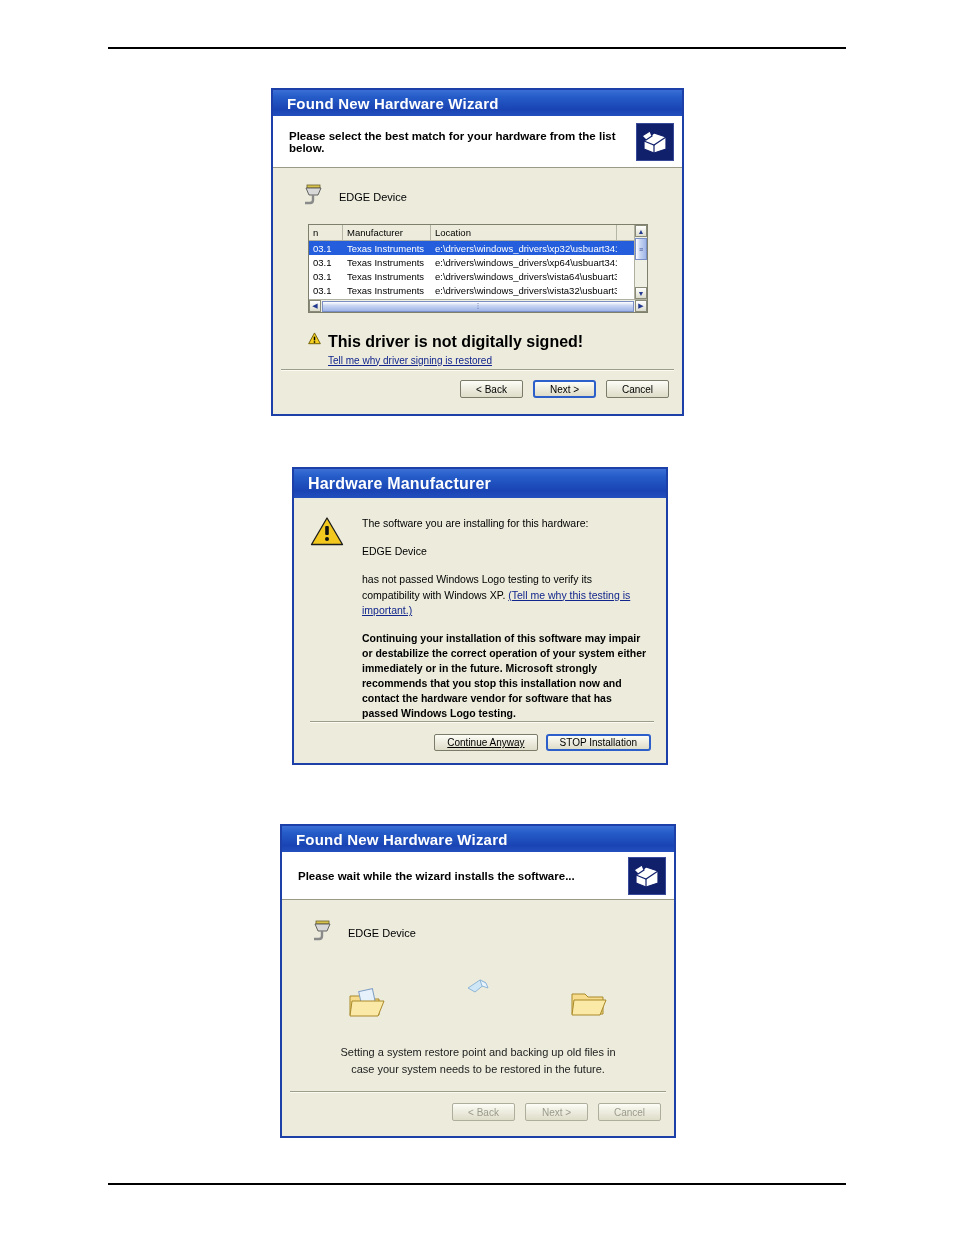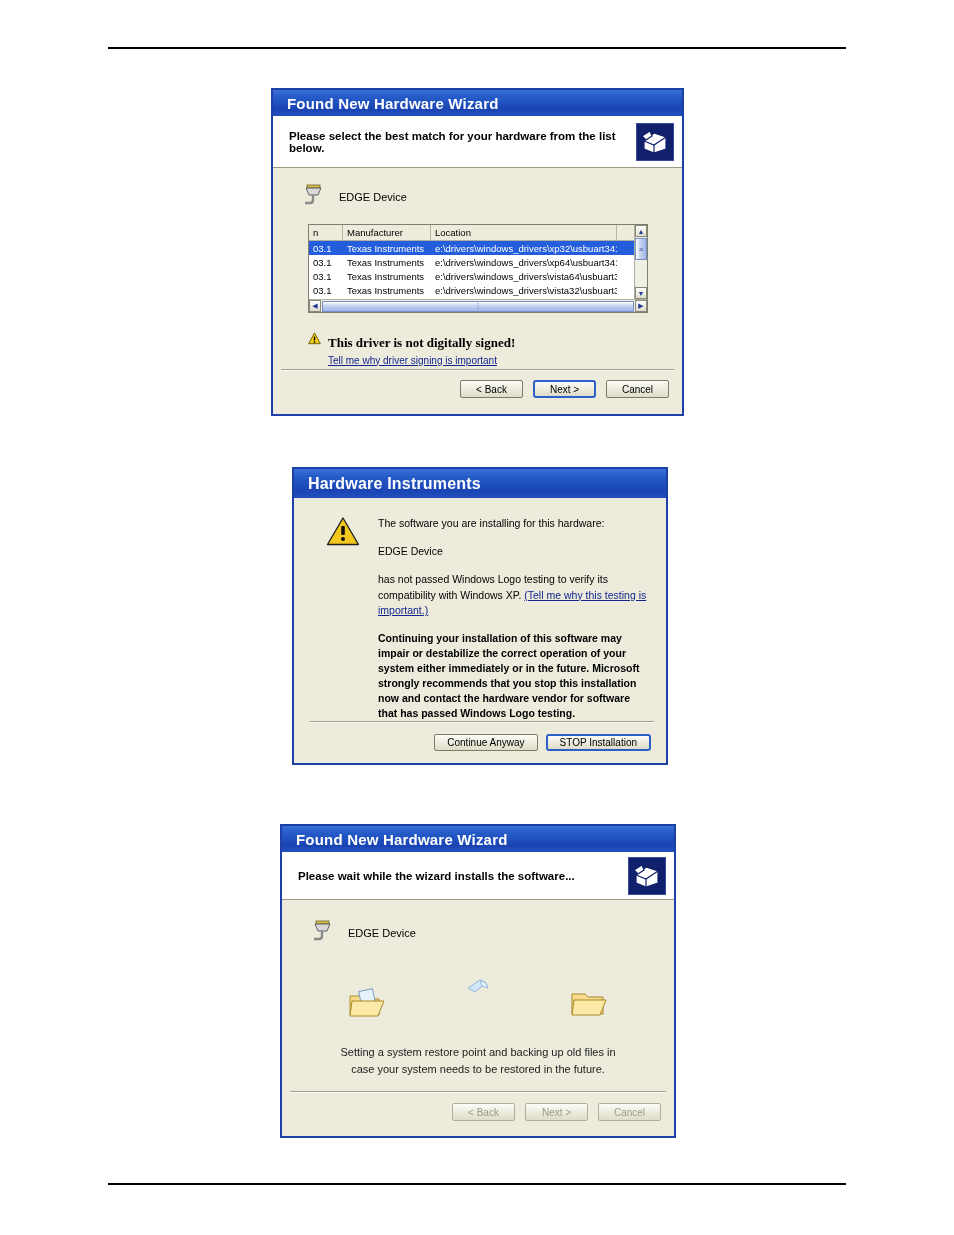--- a/index.html
+++ b/index.html
@@ -208,24 +208,23 @@
   }
 
   
   .sign-warn {
     position: absolute;
     display: flex;
     gap: 7px;
   }
   .sign-warn-text { line-height: 1.35; }
   .sign-warn-title {
-    font-size: 13px;
+    font-size: 16px;
     font-weight: bold;
     color: #000;
-    font-family: Liberation Serif, serif;
   }
   .sign-warn-link {
     font-size: 10px;
     color: #12258c;
     text-decoration: underline;
     display: block;
     margin-top: 1px;
   }
 
   
@@ -265,21 +264,21 @@
   .hr-sep::after {
     content: "";
     display: block;
     position: relative;
     top: 1px;
     height: 1px;
     background: #fbfbf2;
   }
 
   
-  .hi-body { padding: 18px 16px 11px 16px; display: flex; gap: 18px; margin-left: 16px; }
+  .hi-body { padding: 18px 16px 11px 16px; display: flex; gap: 18px; }
   .hi-text { font-size: 10.5px; color: #000; line-height: 1.45; }
   .hi-text p { margin: 0 0 13px 0; }
   .hi-text p.bold { font-weight: bold; line-height: 1.42; margin-bottom: 0; }
   .hi-link { color: #12258c; text-decoration: underline; }
 
   
   .copy-anim {
     position: absolute;
     left: 0; right: 0;
     display: flex;
@@ -381,39 +380,39 @@
     <div class="sign-warn" style="left:35px; top:163px;">
       <span>
         <svg width="13" height="13" viewBox="0 0 14 14">
           <path d="M7 1 L13.3 12.6 L0.7 12.6 Z" fill="#F5D020" stroke="#6b5a00" stroke-width="1"></path>
           <rect x="6.2" y="5" width="1.6" height="4" fill="#000"></rect>
           <rect x="6.2" y="10" width="1.6" height="1.6" fill="#000"></rect>
         </svg>
       </span>
       <span class="sign-warn-text">
         <span class="sign-warn-title">This driver is not digitally signed!</span>
-        <a class="sign-warn-link" href="#">Tell me why driver signing is important</a>
+        <a class="sign-warn-link" href="#">Tell me why driver signing is restored</a>
       </span>
     </div>
 
     <div class="hr-sep" style="left:8px; top:201px; width:393px;"></div>
 
     <div class="btnbar" style="right:13px; top:212px;">
       <button class="xp-btn">&lt; Back</button>
       <button class="xp-btn default">Next &gt;</button>
       <button class="xp-btn">Cancel</button>
     </div>
 
   </div>
 </div>
 
 <div class="xp-dialog" style="left:292px; top:467px; width:376px; height:298px;">
 
   <div class="xp-titlebar" style="height:29px;">
-    <span class="xp-title-text" style="font-size:16px;">Hardware Instruments</span>
+    <span class="xp-title-text" style="font-size:16px;">Hardware Manufacturer</span>
   </div>
 
   <div class="hi-body">
     <span style="flex:none;">
       <svg width="34" height="31" viewBox="0 0 34 31">
         <path d="M17 2 L32.5 28.5 L1.5 28.5 Z" fill="#F2C81E" stroke="#1c1c1c" stroke-width="1.3" stroke-linejoin="round"></path>
         <rect x="15.2" y="10" width="3.6" height="9" rx="1" fill="#111"></rect>
         <circle cx="17" cy="23" r="2" fill="#111"></circle>
       </svg>
     </span>
@@ -424,21 +423,21 @@
       <p>
         <span>has not passed Windows Logo testing to verify its compatibility with Windows XP. </span><a class="hi-link" href="#">(Tell me why this testing is important.)</a>
       </p>
       <p class="bold">Continuing your installation of this software may impair or destabilize the correct operation of your system either immediately or in the future. Microsoft strongly recommends that you stop this installation now and contact the hardware vendor for software that has passed Windows Logo testing.</p>
     </div>
   </div>
 
   <div class="hr-sep" style="left:16px; top:252px; width:344px;"></div>
 
   <div class="btnbar" style="right:15px; top:265px; gap:8px;">
-    <button class="xp-btn" style="min-width:92px;height:17px;">Continue Anyway</button>
+    <button class="xp-btn" style="min-width:92px;height:17px;text-decoration:underline;">Continue Anyway</button>
     <button class="xp-btn default" style="min-width:92px;height:17px;">STOP Installation</button>
   </div>
 </div>
 
 <div class="xp-dialog" style="left:280px; top:824px; width:396px; height:314px;">
 
   <div class="xp-titlebar">
     <span class="xp-title-text">Found New Hardware Wizard</span>
   </div>
 

